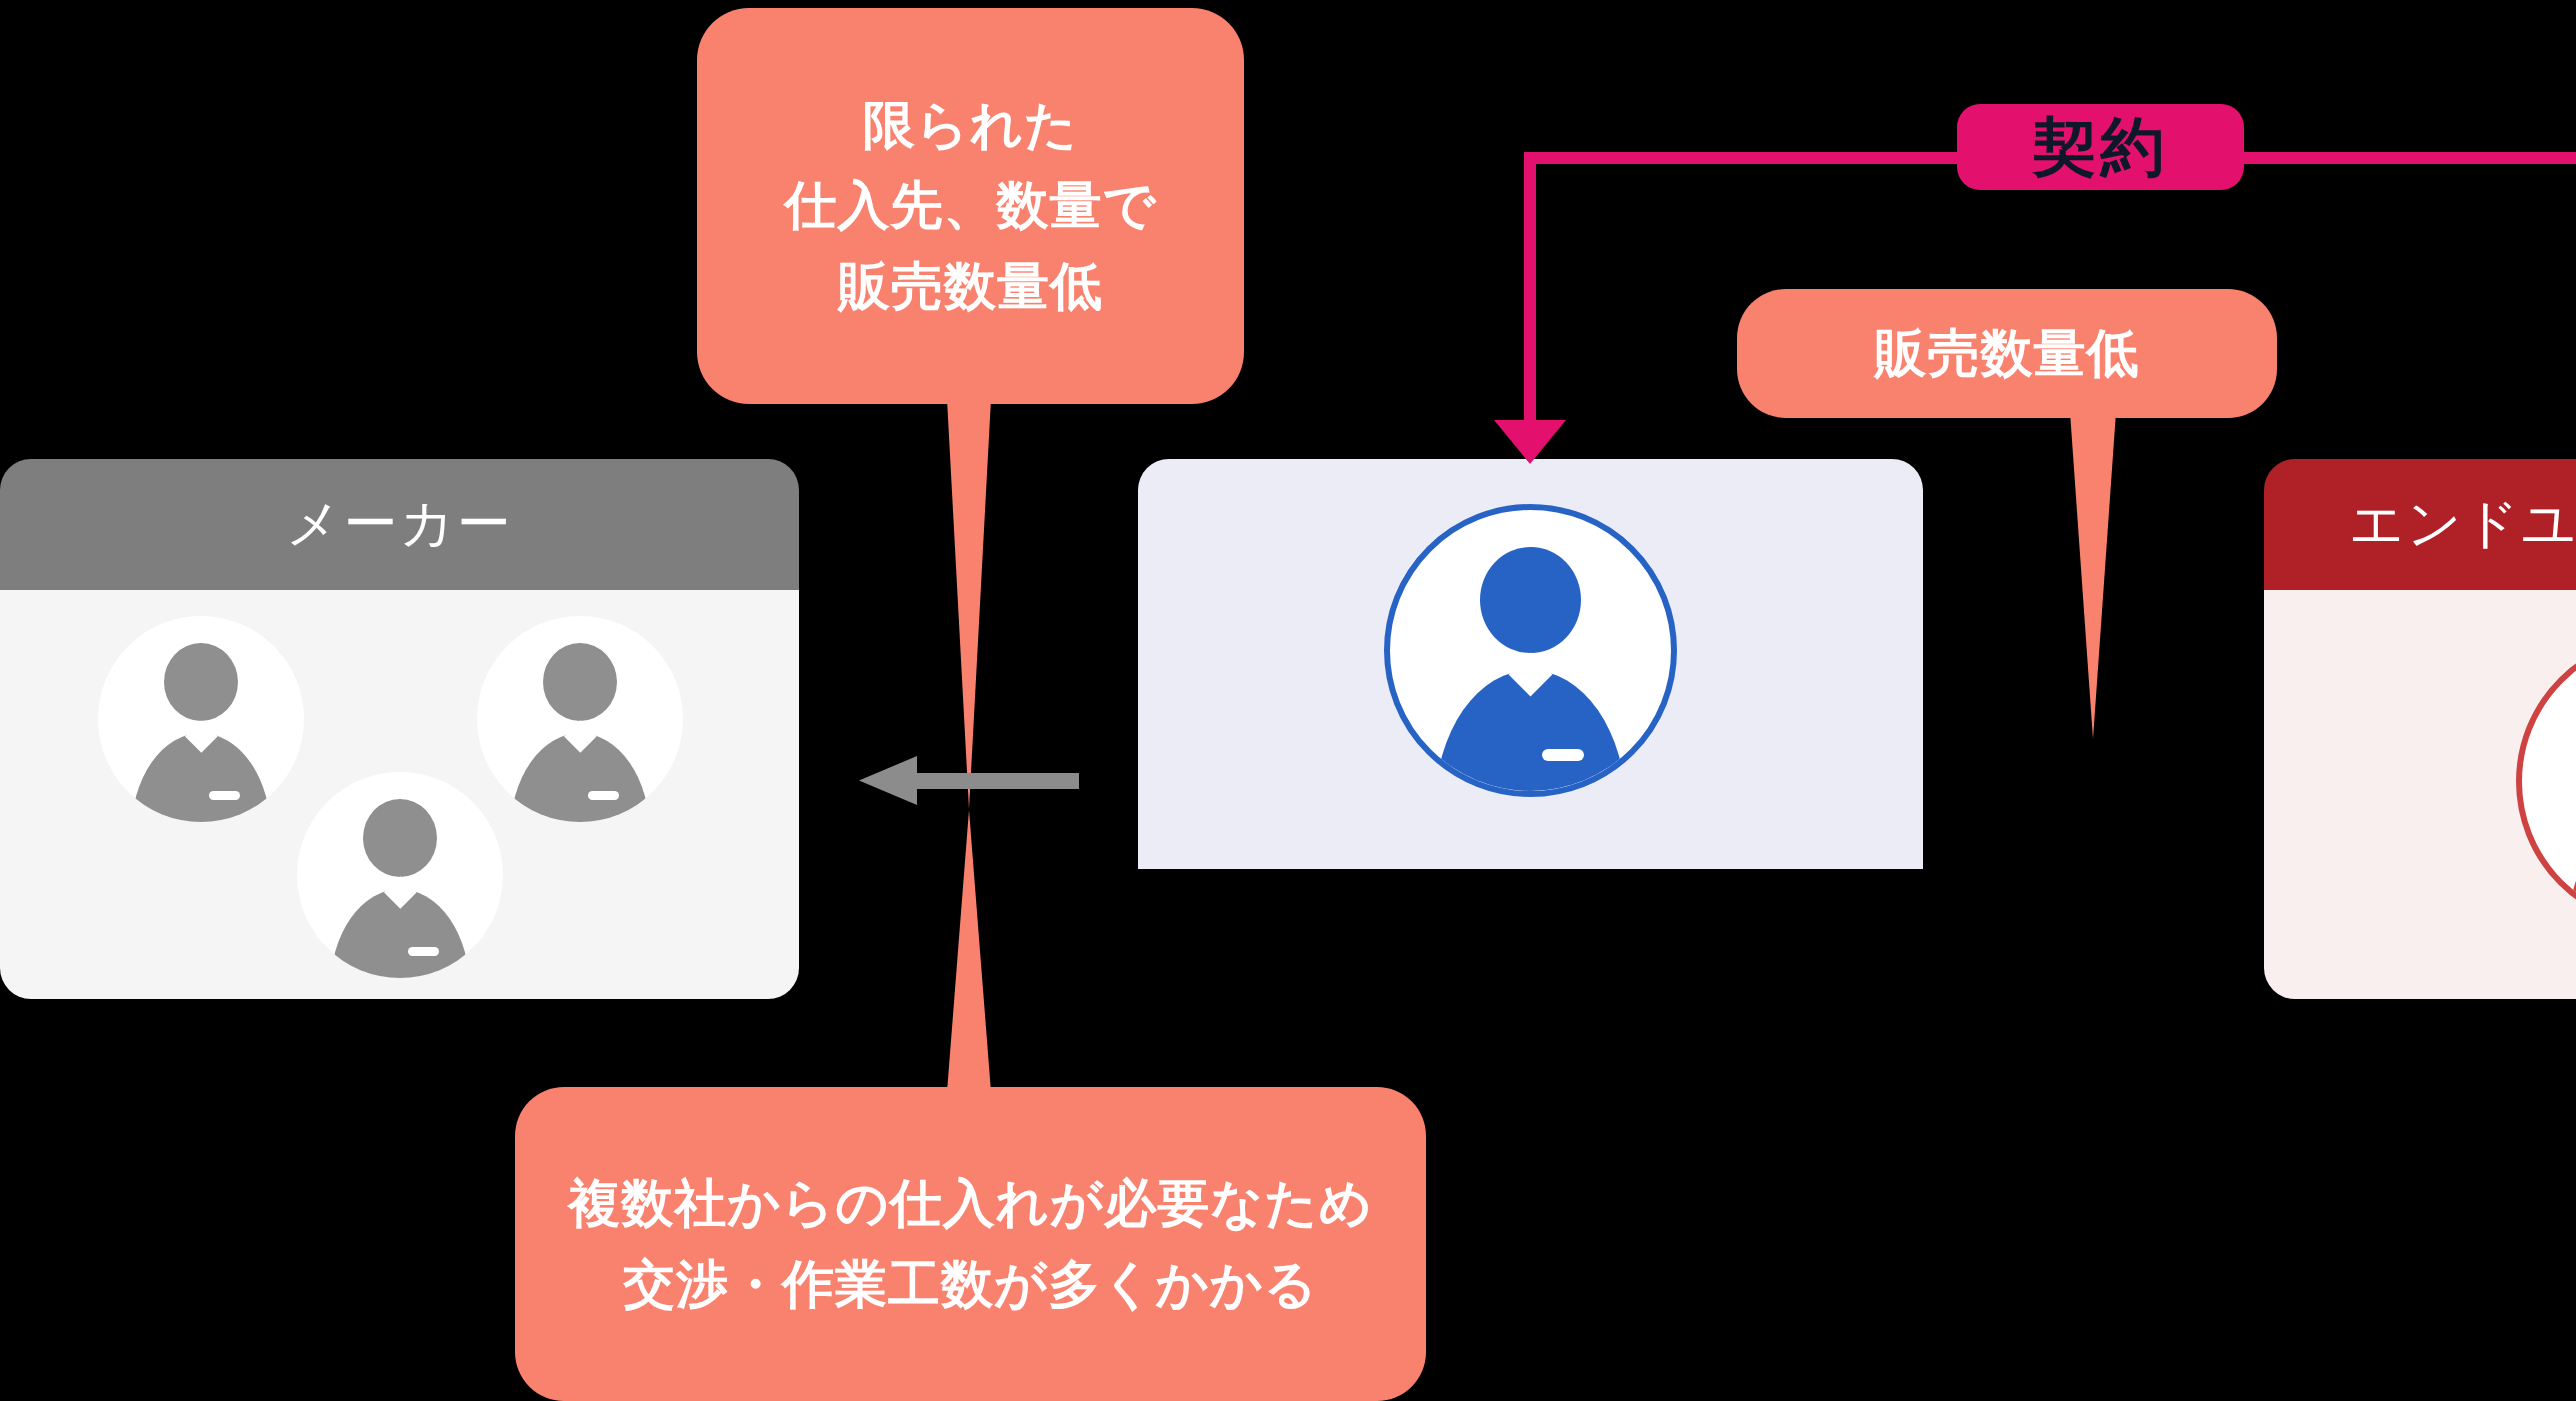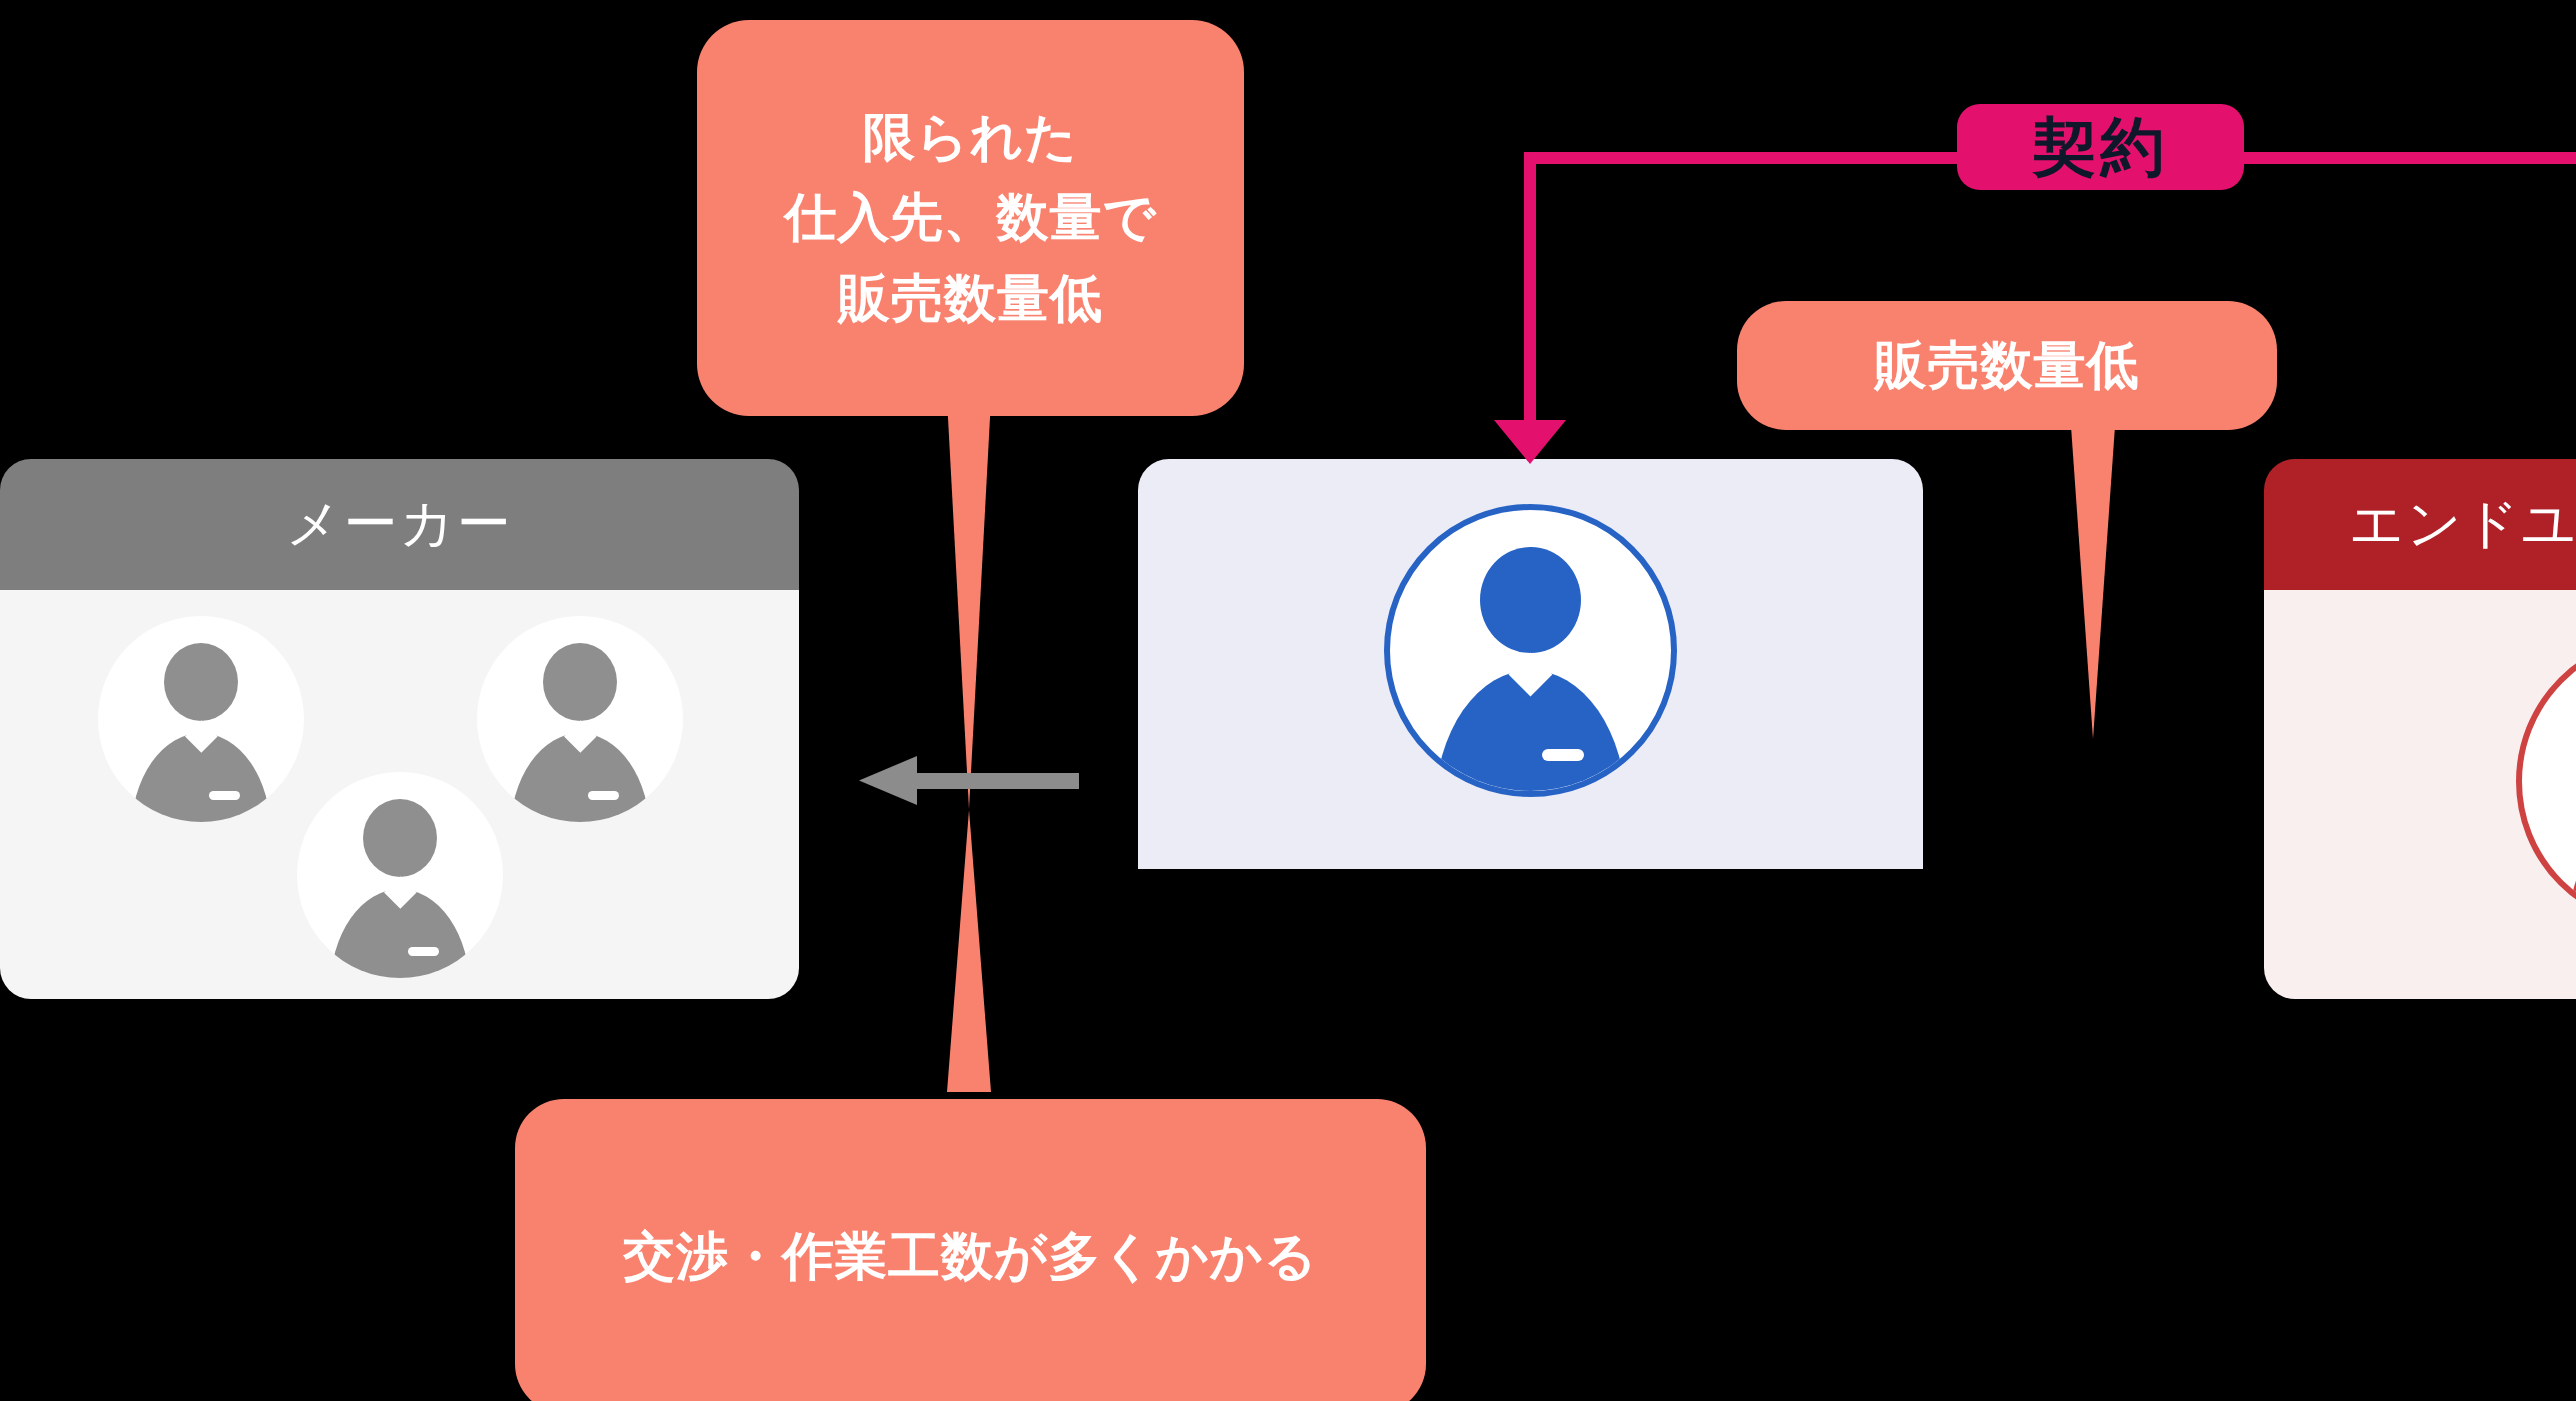--- a/index.html
+++ b/index.html
@@ -106,21 +106,20 @@
     font-weight: 700;
     display: flex;
     flex-direction: column;
     align-items: center;
     justify-content: center;
     text-align: center;
     font-size: 52px;
     line-height: 1.55;
     letter-spacing: 1px;
     z-index: 4;
-    margin-top: 12px;
   }
   .callout-supply   { left: 697px; top: 7.7px;   width: 547px; height: 396px; border-radius: 52px; }
   .callout-sales    { left: 1737px; top: 289px;  width: 540px; height: 129px; border-radius: 49px;  }
   .callout-workload { left: 515px; top: 1087px; width: 911px; height: 314px; border-radius: 49px;  }
 
   .tail {
     position: absolute;
     background: var(--salmon, #F9826F);
     z-index: 3;
   }
@@ -202,20 +201,21 @@
     <div>限られた</div>
     <div>仕入先、数量で</div>
     <div>販売数量低</div>
   </div>
 
   <div class="callout callout-sales">
     <div>販売数量低</div>
   </div>
 
   <div class="callout callout-workload">
+    <div>複数社からの仕入れが必要なため</div>
     <div>交渉・作業工数が多くかかる</div>
   </div>
 
   <div class="gray-line"></div>
   <div class="gray-head"></div>
 
   <div class="card card-maker">
     <div class="card-header">メーカー</div>
     <div class="card-body">
       <div class="avatar avatar-gray av-maker-1">

